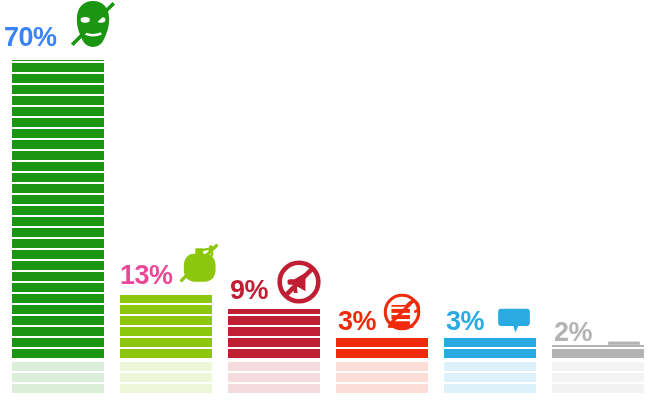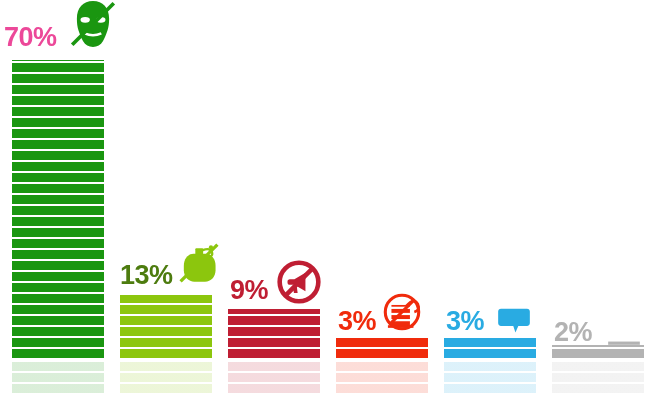--- a/index.html
+++ b/index.html
@@ -78,39 +78,39 @@
 <body>
 
 <div id="chart-root">
     <div class="bar-group" id="group-0">
       <div class="bar-reflection">
         <div class="bar-stripes" style="background: repeating-linear-gradient(to top, rgb(26, 150, 16) 0px, rgb(26, 150, 16) 9px, rgb(255, 255, 255) 9px, rgb(255, 255, 255) 11px);"></div>
       </div>
       <div class="bar" style="height: 298px;">
         <div class="bar-stripes" style="background: repeating-linear-gradient(to top, rgb(26, 150, 16) 0px, rgb(26, 150, 16) 9px, rgb(255, 255, 255) 9px, rgb(255, 255, 255) 11px);"></div>
       </div>
-      <div class="pct-label" style="color: #ec4899; left: -8px; bottom: 342px;">70%</div>
+      <div class="pct-label" style="color: #3b82f6; left: -8px; bottom: 342px;">70%</div>
       <div class="bar-icon" style="left: 55px; bottom: 343px;">
         <svg width="52" height="52" viewBox="0 0 100 100">
         <path fill="#1a9610" d="M50 6c-19 0-31 13-31 34 0 9 1 16 3 22 3 9 6 16 9 21 4 7 11 11 19 11s15-4 19-11c3-5 6-12 9-21 2-6 3-13 3-22C81 19 69 6 50 6z"></path>
         <ellipse cx="35" cy="42" rx="9" ry="5.5" fill="#ffffff"></ellipse>
         <ellipse cx="65" cy="42" rx="9" ry="5.5" fill="#ffffff"></ellipse>
         <path d="M34 68 q16 7 32 0" stroke="#ffffff" stroke-width="5" fill="none"></path>
         <path d="M10 90 L90 10" stroke="#1a9610" stroke-width="7" fill="none"></path>
       </svg>
       </div>
     </div>
     <div class="bar-group" id="group-1">
       <div class="bar-reflection">
         <div class="bar-stripes" style="background: repeating-linear-gradient(to top, rgb(140, 198, 13) 0px, rgb(140, 198, 13) 9px, rgb(255, 255, 255) 9px, rgb(255, 255, 255) 11px);"></div>
       </div>
       <div class="bar" style="height: 63px;">
         <div class="bar-stripes" style="background: repeating-linear-gradient(to top, rgb(140, 198, 13) 0px, rgb(140, 198, 13) 9px, rgb(255, 255, 255) 9px, rgb(255, 255, 255) 11px);"></div>
       </div>
-      <div class="pct-label" style="color: #4d7c0f; left: 0px; bottom: 104px; text-align: right;">13%</div>
+      <div class="pct-label" style="color: #ec4899; left: 0px; bottom: 104px; text-align: right;">13%</div>
       <div class="bar-icon" style="left: 56px; bottom: 107px;">
         <svg width="46" height="46" viewBox="0 0 100 100">
         <path fill="#8cc60d" d="M38 30h26c13 0 22 11 22 26v10c0 14-10 25-23 25H40c-13 0-23-11-23-25V56c0-15 9-26 21-26z"></path>
         <rect x="42" y="18" width="17" height="14" rx="2" fill="#8cc60d"></rect>
         <path d="M58 22 q16 -6 20 4 q3 8 -5 10" stroke="#8cc60d" stroke-width="5" fill="none"></path>
         <circle cx="76" cy="16" r="4.5" fill="#8cc60d"></circle>
         <path d="M10 90 L90 10" stroke="#8cc60d" stroke-width="7" fill="none"></path>
       </svg>
       </div>
     </div>

